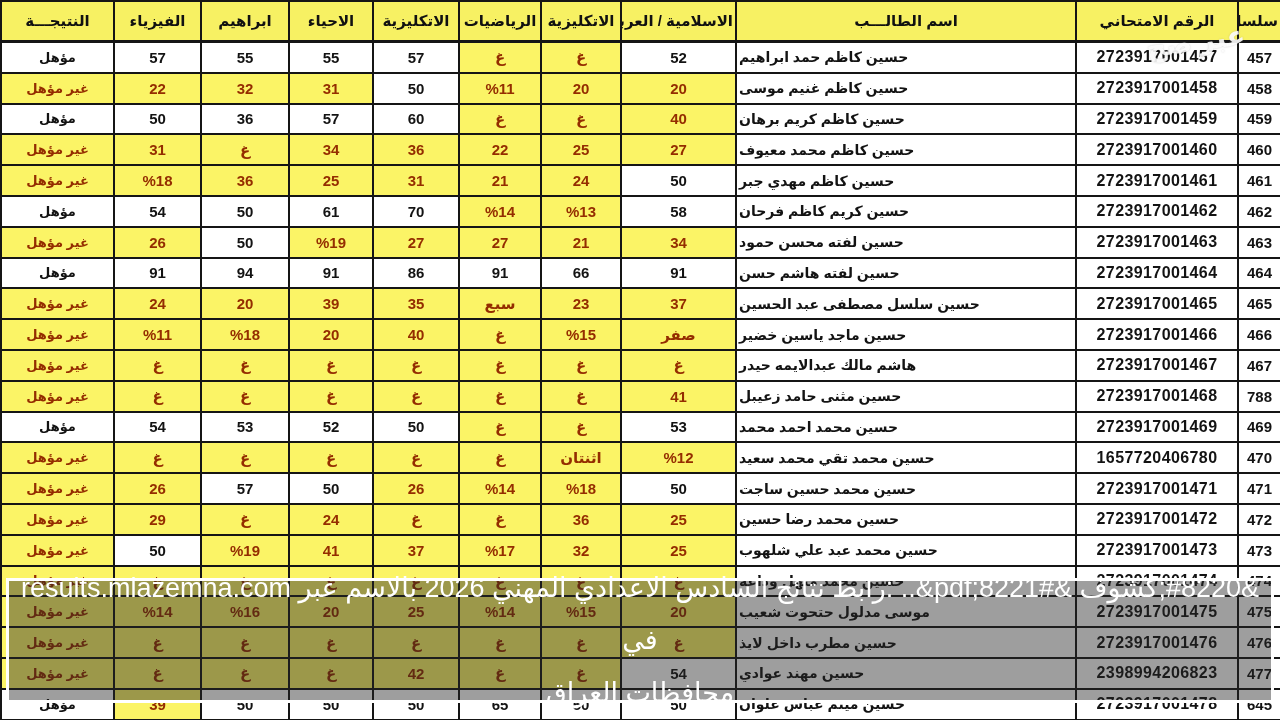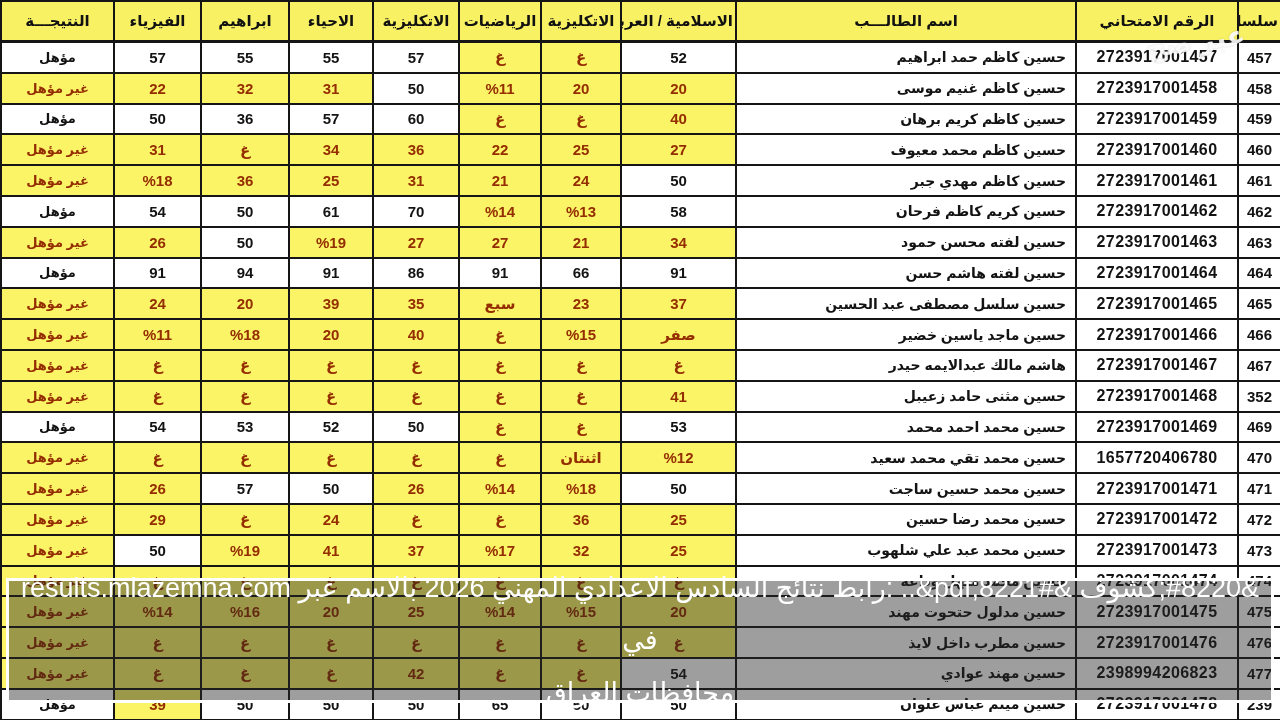--- a/index.html
+++ b/index.html
@@ -12,21 +12,21 @@
     border:2px solid #151515;text-align:center;font-weight:bold;
     overflow:hidden;white-space:nowrap;padding:0 2px;
   }
   thead th{
     background:#f7f163;color:#111;height:38px;font-size:15px;
     border-bottom:3px solid #151515;
   }
   td{height:28.8px;font-size:15px;color:#131313;background:#ffffff;}
   td.fail{background:#fbf466;color:#942d00;}
   td.pass{background:#ffffff;color:#131313;}
-  td.name{text-align:right;padding-right:9px;font-size:14px;}
+  td.name{text-align:left;padding-right:9px;font-size:14px;}
   td.exam{font-size:16px;letter-spacing:.4px;}
   td.result{font-size:13px;}
   
   .overlay{
     position:absolute;left:6px;top:578px;width:1262px;height:119px;
     background:rgba(40,40,40,.45);border:3px solid #ffffff;
     display:flex;flex-direction:column;justify-content:center;align-items:center;
     color:#ffffff;direction:rtl;text-align:center;
   }
   .overlay .cap{font-size:27px;font-weight:normal;line-height:1.95;width:100%;}
@@ -208,21 +208,21 @@
         <td class="fail">غ</td>
         <td class="fail">غ</td>
         <td class="fail">غ</td>
         <td class="fail">غ</td>
         <td class="fail">غ</td>
         <td class="fail">غ</td>
         <td class="fail">غ</td>
         <td class="result fail">غير مؤهل</td>
       </tr>
       <tr>
-        <td>352</td>
+        <td>788</td>
         <td class="exam">2723917001468</td>
         <td class="name">حسين مثنى حامد زعيبل</td>
         <td class="fail">41</td>
         <td class="fail">غ</td>
         <td class="fail">غ</td>
         <td class="fail">غ</td>
         <td class="fail">غ</td>
         <td class="fail">غ</td>
         <td class="fail">غ</td>
         <td class="result fail">غير مؤهل</td>
@@ -301,21 +301,21 @@
         <td class="fail">غ</td>
         <td class="fail">غ</td>
         <td class="fail">غ</td>
         <td class="fail">غ</td>
         <td class="fail">غ</td>
         <td class="result fail">غير مؤهل</td>
       </tr>
       <tr>
         <td>475</td>
         <td class="exam">2723917001475</td>
-        <td class="name">حسين مدلول حتحوت مهند</td>
+        <td class="name">موسى مدلول حتحوت شعيب</td>
         <td class="fail">20</td>
         <td class="fail">%15</td>
         <td class="fail">%14</td>
         <td class="fail">25</td>
         <td class="fail">20</td>
         <td class="fail">%16</td>
         <td class="fail">%14</td>
         <td class="result fail">غير مؤهل</td>
       </tr>
       <tr>
@@ -338,21 +338,21 @@
         <td class="pass">54</td>
         <td class="fail">غ</td>
         <td class="fail">غ</td>
         <td class="fail">42</td>
         <td class="fail">غ</td>
         <td class="fail">غ</td>
         <td class="fail">غ</td>
         <td class="result fail">غير مؤهل</td>
       </tr>
       <tr>
-        <td>239</td>
+        <td>645</td>
         <td class="exam">2723917001478</td>
         <td class="name">حسين ميثم عباس علوان</td>
         <td class="pass">50</td>
         <td class="pass">50</td>
         <td class="pass">65</td>
         <td class="pass">50</td>
         <td class="pass">50</td>
         <td class="pass">50</td>
         <td class="fail">39</td>
         <td class="result pass">مؤهل</td>

